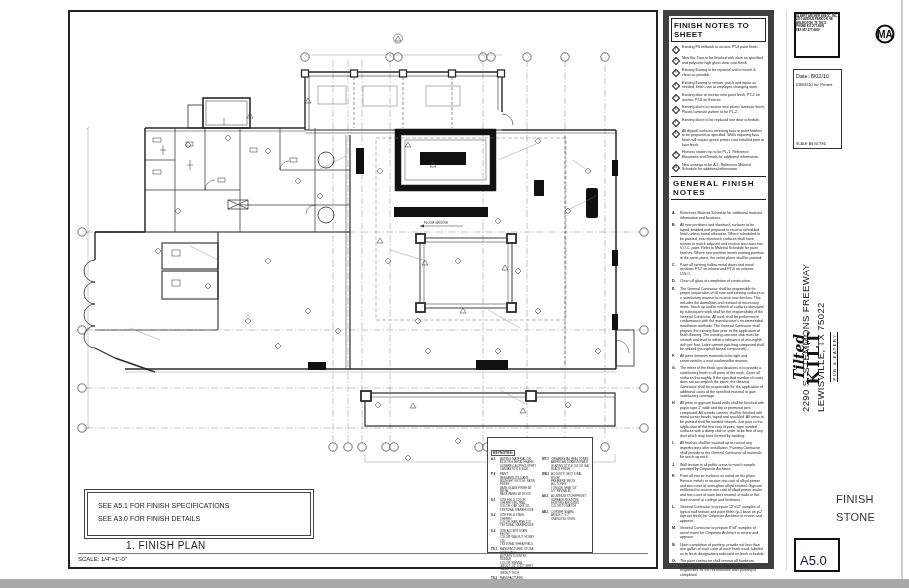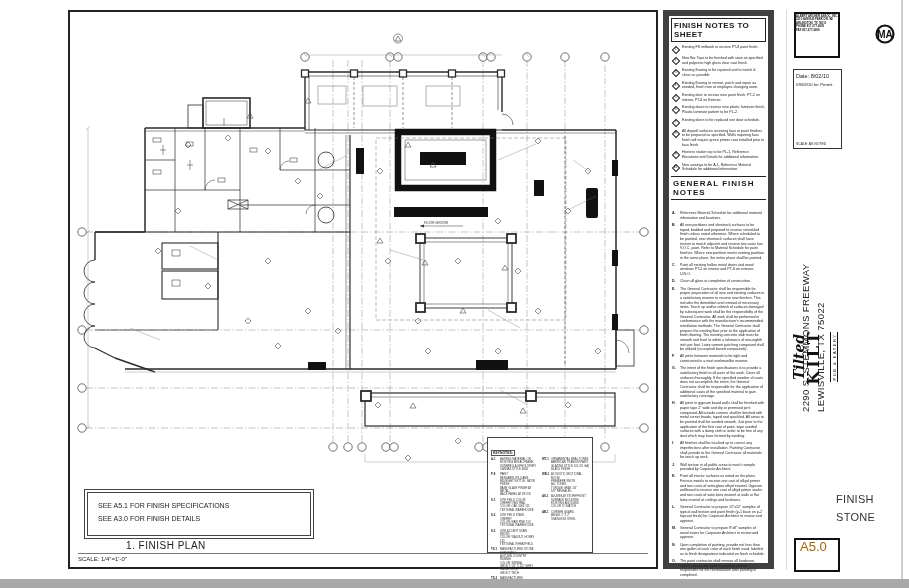--- a/index.html
+++ b/index.html
@@ -39,21 +39,21 @@
   .date-scale{position:absolute;left:2px;bottom:2px;font-size:3.4px;}
   .addr{position:absolute;left:799px;top:412px;width:248px;height:34px;transform:rotate(-90deg);transform-origin:0 0;
         font-size:9.5px;letter-spacing:.4px;color:#222;line-height:1.55;white-space:nowrap;}
   .brand{position:absolute;left:793px;top:396px;width:78px;height:46px;transform:rotate(-90deg);transform-origin:0 0;
          text-align:center;color:#111;}
   .brand .b1{font-family:"DejaVu Serif",serif;font-style:italic;font-weight:bold;font-size:14px;line-height:.9;}
   .brand .b2{font-family:"DejaVu Serif",serif;font-weight:bold;font-size:16px;letter-spacing:3px;line-height:1;}
   .brand .b3{font-size:4px;letter-spacing:1.5px;border-top:1px solid #111;border-bottom:1px solid #111;display:inline-block;padding:.5px 2px;margin-top:1px;}
   .sheet-title{position:absolute;left:793px;top:491px;font-size:11px;line-height:1.6;color:#333;letter-spacing:.3px;margin-left:43px;}
   .sheet-num{position:absolute;left:794px;top:538px;width:46px;height:34px;border:2.5px solid #111;box-sizing:border-box;background:#fff;}
-  .sheet-num span{position:absolute;left:4px;bottom:16px;font-size:13px;color:#a16207;}
+  .sheet-num span{position:absolute;left:4px;bottom:2px;font-size:13px;color:#0f172a;}
 
   
   .ref-box{position:absolute;left:84px;top:489px;width:230px;height:50px;border:1px solid #444;box-sizing:border-box;}
   .ref-inner{position:absolute;left:2px;top:2px;right:2px;bottom:2px;border:1px solid #444;padding:7px 10px;box-sizing:border-box;}
   .ref-inner div{font-size:7px;line-height:1.8;color:#222;}
   .dwg-title{position:absolute;left:78px;top:540px;font-size:10px;letter-spacing:.5px;color:#222;margin-left:48px;}
   .dwg-rule{position:absolute;left:78px;top:553px;width:570px;height:1px;background:#777;}
   .dwg-scale{position:absolute;left:78px;top:556px;font-size:6px;color:#222;}
 
   

